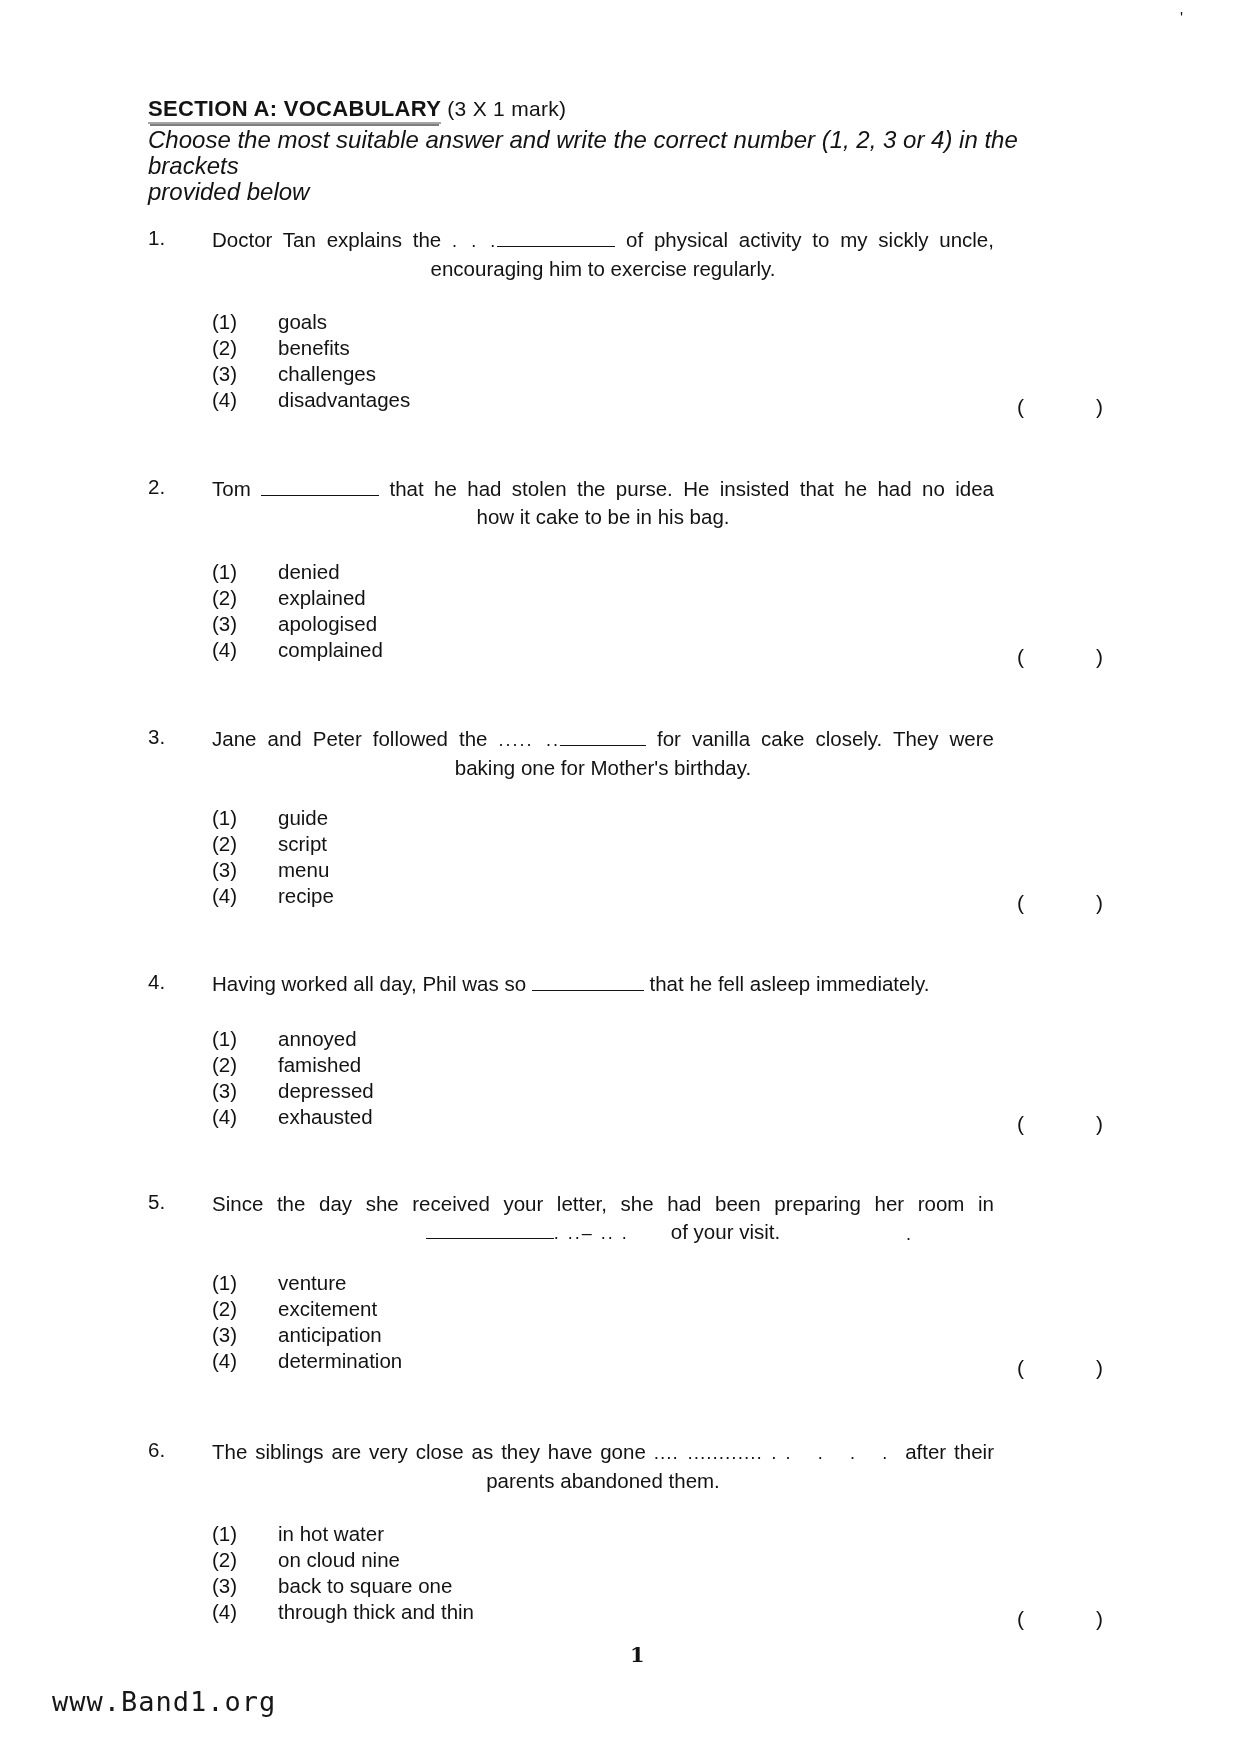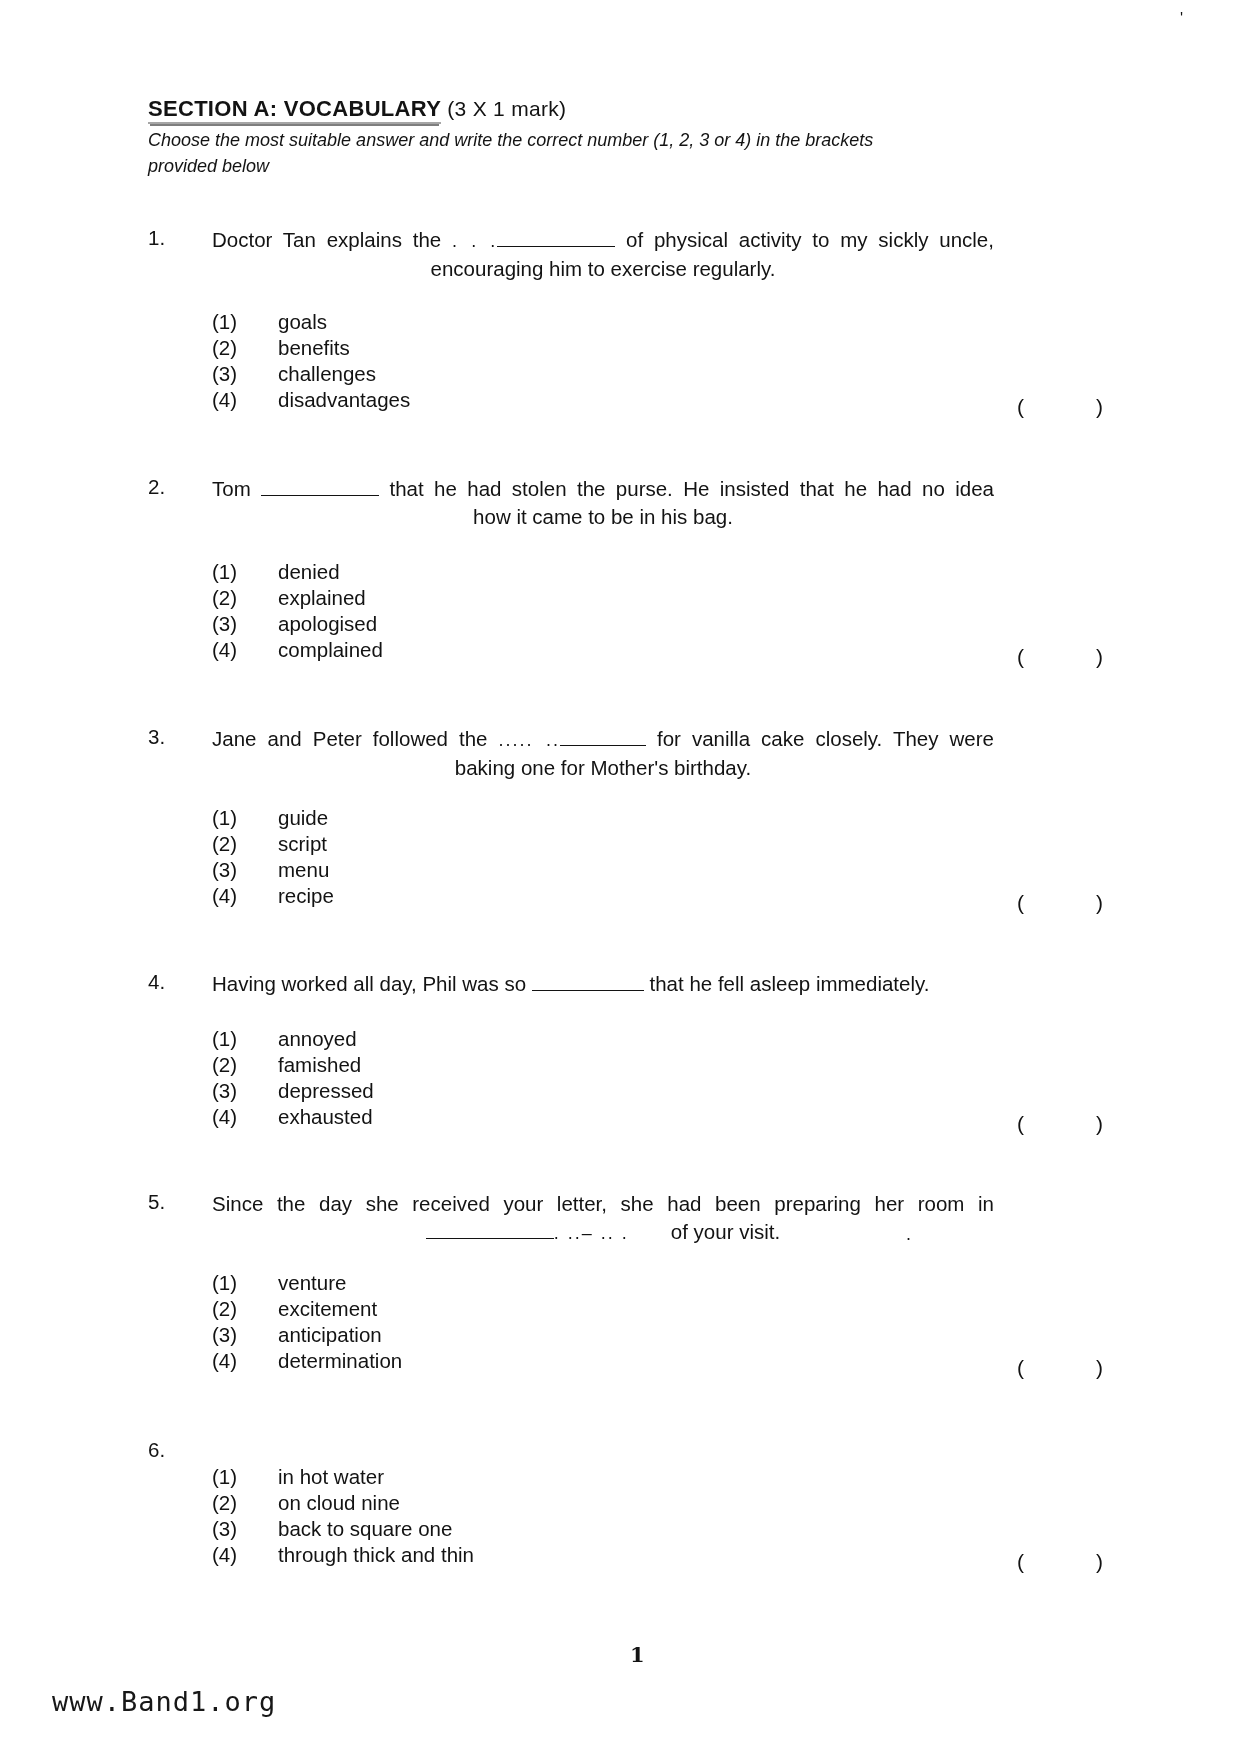--- a/index.html
+++ b/index.html
@@ -23,21 +23,21 @@
     white-space:nowrap;
   }
   .sec-title .t-underline{
     border-bottom:2px solid #a3a3a3;
     box-shadow:0 4px 0 -2px rgba(27,27,27,.55);
     padding-bottom:1px;
   }
   .sec-title .t-suffix{font-weight:normal;font-size:21px;}
   .instructions{
     position:absolute;left:148px;top:127px;width:900px;
-    font-style:italic;font-size:18px;line-height:26px;
+    font-style:italic;font-size:24px;line-height:26px;
   }
   
   .q{position:absolute;left:148px;width:955px;}
   .q-num{position:absolute;left:0;top:0;font-size:20.5px;}
   .stem{margin-left:64px;width:782px;font-size:20.5px;line-height:28px;}
   .stem .l1{text-align:justify;text-align-last:justify;white-space:normal;}
   .stem .l2{text-align:center;}
   .blank{display:inline-block;border-bottom:1.6px solid #1b1b1b;height:17px;vertical-align:baseline;}
   .dots{letter-spacing:2px;font-size:18px;}
   .b-q1{width:118px;}
@@ -121,21 +121,21 @@
               <span>)</span>
             </span>
         </div>
       </div>
     </div>
 
     <div class="q" id="q2" style="top:475px;">
       <span class="q-num">2.</span>
       <div class="stem">
         <div class="l1"><span>Tom</span> <span class="blank b-q2"></span> <span>that he had stolen the purse. He insisted that he had no idea</span></div>
-        <div class="l2">how it came to be in his bag.</div>
+        <div class="l2">how it cake to be in his bag.</div>
       </div>
       <div class="opts">
         <div class="opt-row">
             <span class="opt-num">(1)</span>
             <span class="opt-label">denied</span>
           </div>
         <div class="opt-row">
             <span class="opt-num">(2)</span>
             <span class="opt-label">explained</span>
           </div>
@@ -241,20 +241,24 @@
           <span class="bracket">
               <span>(</span>
               <span>)</span>
             </span>
         </div>
       </div>
     </div>
 
     <div class="q" id="q6" style="top:1438px;">
       <span class="q-num">6.</span>
+      <div class="stem">
+        <div class="l1"><span>The siblings are very close as they have gone</span> <span class="q6-dots">.... ............ .</span> <span class="q6-sparse">. . . .</span> <span>after their</span></div>
+        <div class="l2">parents abandoned them.</div>
+      </div>
       <div class="opts">
         <div class="opt-row">
             <span class="opt-num">(1)</span>
             <span class="opt-label">in hot water</span>
           </div>
         <div class="opt-row">
             <span class="opt-num">(2)</span>
             <span class="opt-label">on cloud nine</span>
           </div>
         <div class="opt-row">

